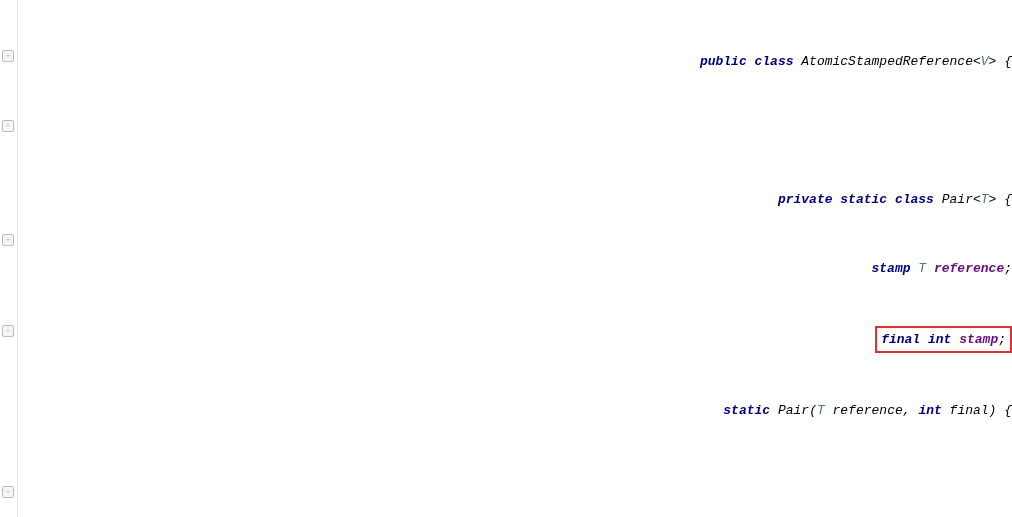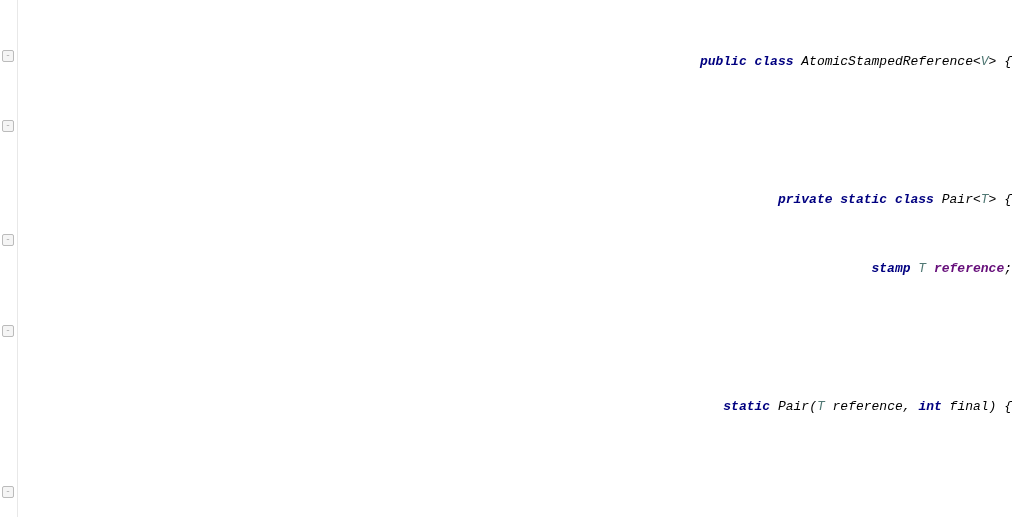--- a/index.html
+++ b/index.html
@@ -68,21 +68,21 @@
   <div class="gutter-mark" style="top:234px">-</div>
   <div class="gutter-mark" style="top:325px">-</div>
   <div class="gutter-mark" style="top:486px">-</div>
 </div>
 
 <div class="code-area">
   <div class="line"><span class="kw">public class</span><span class="plain"> </span><span class="plain">AtomicStampedReference</span><span class="plain">&lt;</span><span class="type-param">V</span><span class="plain">&gt;</span><span class="plain"> {</span></div>
   <div class="line"><span></span></div>
   <div class="line"><span class="plain">    </span><span class="kw">private static class</span><span class="plain"> </span><span class="plain">Pair</span><span class="plain">&lt;</span><span class="type-param">T</span><span class="plain">&gt;</span><span class="plain"> {</span></div>
   <div class="line"><span class="plain">        </span><span class="kw">stamp</span><span class="plain"> </span><span class="type-param">T</span><span class="plain"> </span><span class="ident">reference</span><span class="plain">;</span></div>
-  <div class="line"><span class="plain">        </span></div>
+  <div class="line"><span class="plain">        </span><span class="red-box"><span class="kw">final int</span><span class="plain"> </span><span class="ident">stamp</span><span class="plain">;</span></span></div>
   <div class="line"><span class="plain">        </span><span class="kw">static</span><span class="plain"> </span><span class="plain">Pair</span><span class="plain">(</span><span class="type-param">T</span><span class="plain"> reference, </span><span class="kw">int</span><span class="plain"> final) {</span></div>
   
   
   
   
   
   
   
   
   

